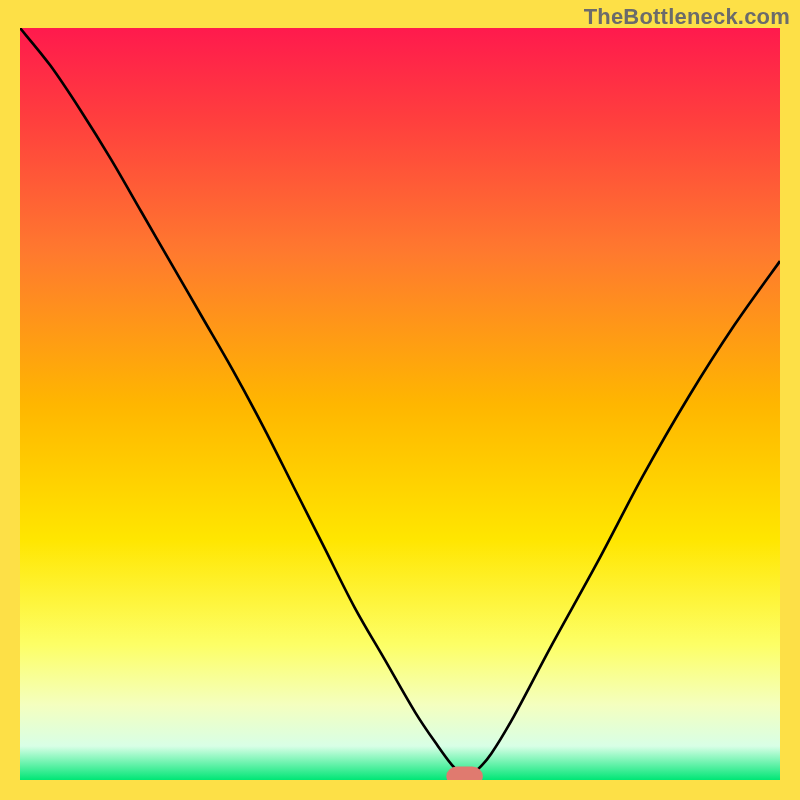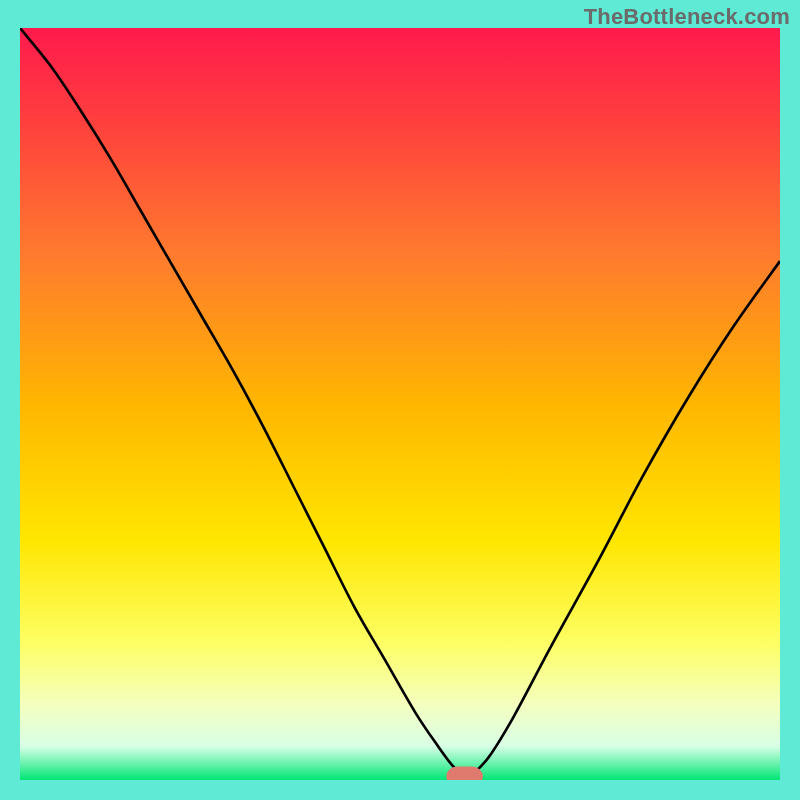--- a/index.html
+++ b/index.html
@@ -8,21 +8,21 @@
     width: 800px;
     height: 800px;
     background: #000;
     overflow: hidden;
     font-family: Arial, Helvetica, sans-serif;
   }
   .frame {
     position: relative;
     width: 800px;
     height: 800px;
-    background: #5eead4;
+    background: #fde047;
   }
   .watermark {
     position: absolute;
     top: 4px;
     right: 10px;
     font-size: 22px;
     font-weight: 600;
     color: #6b6b6b;
     letter-spacing: 0.2px;
     z-index: 10;

